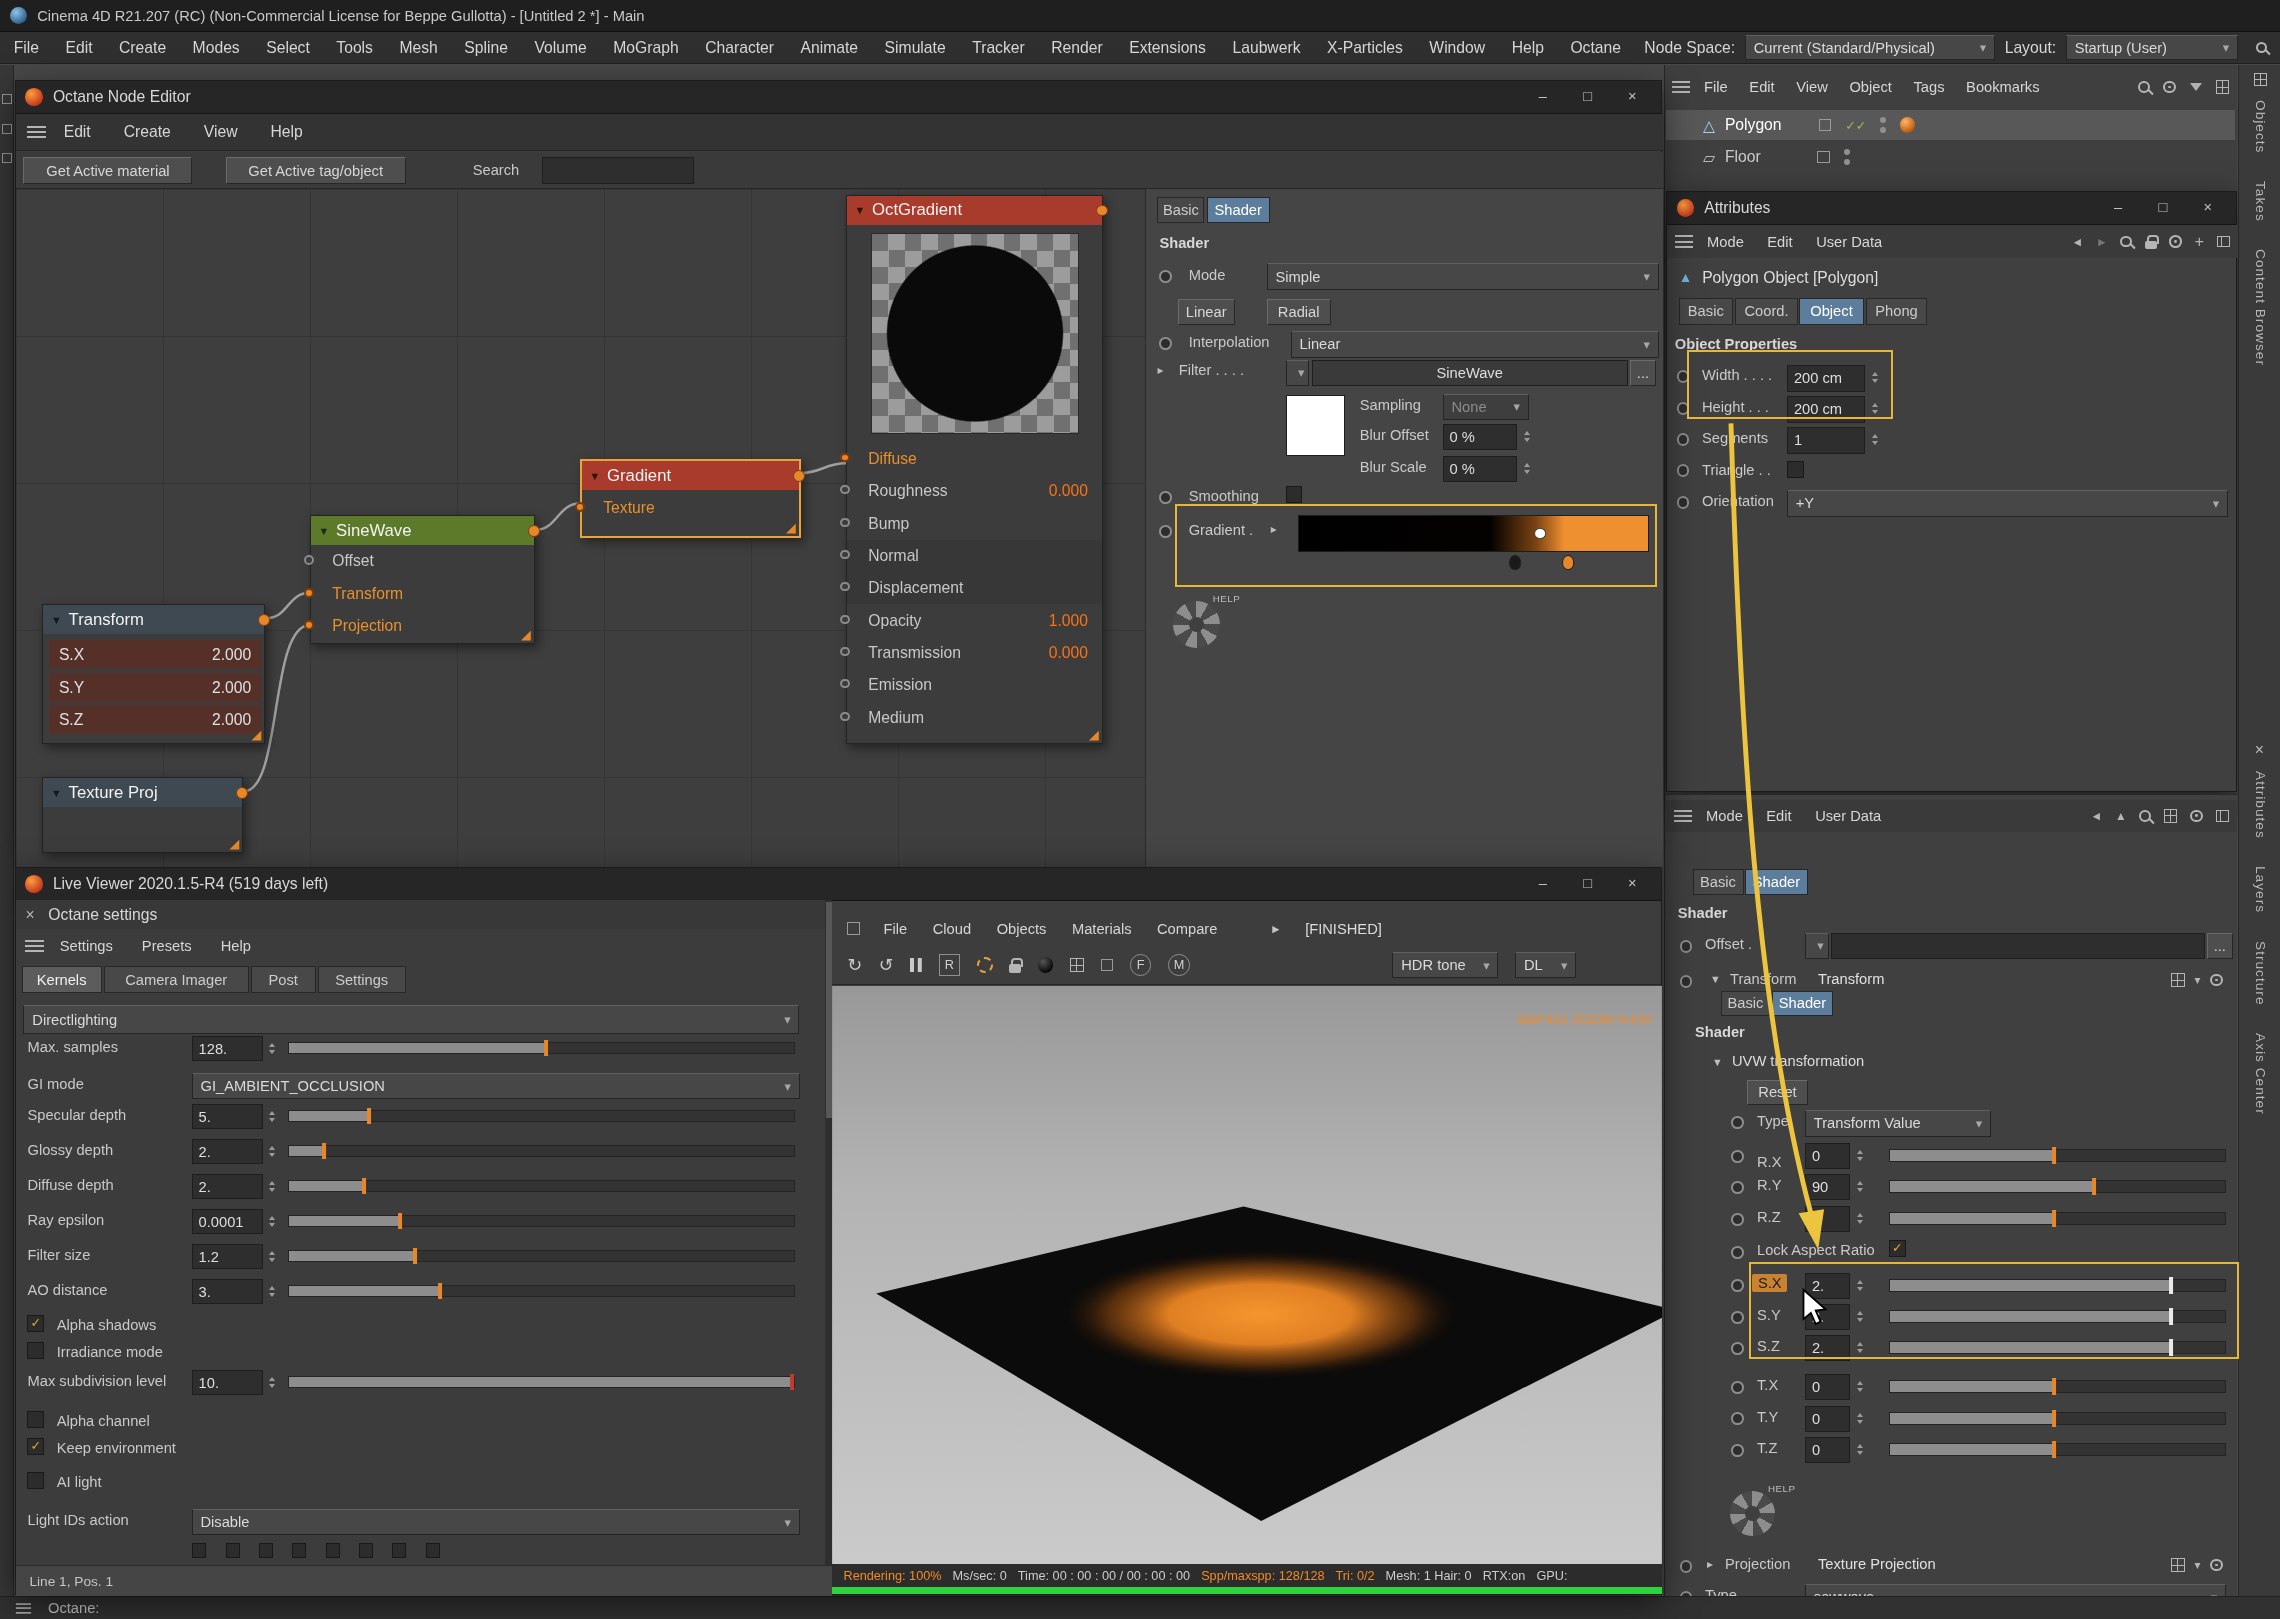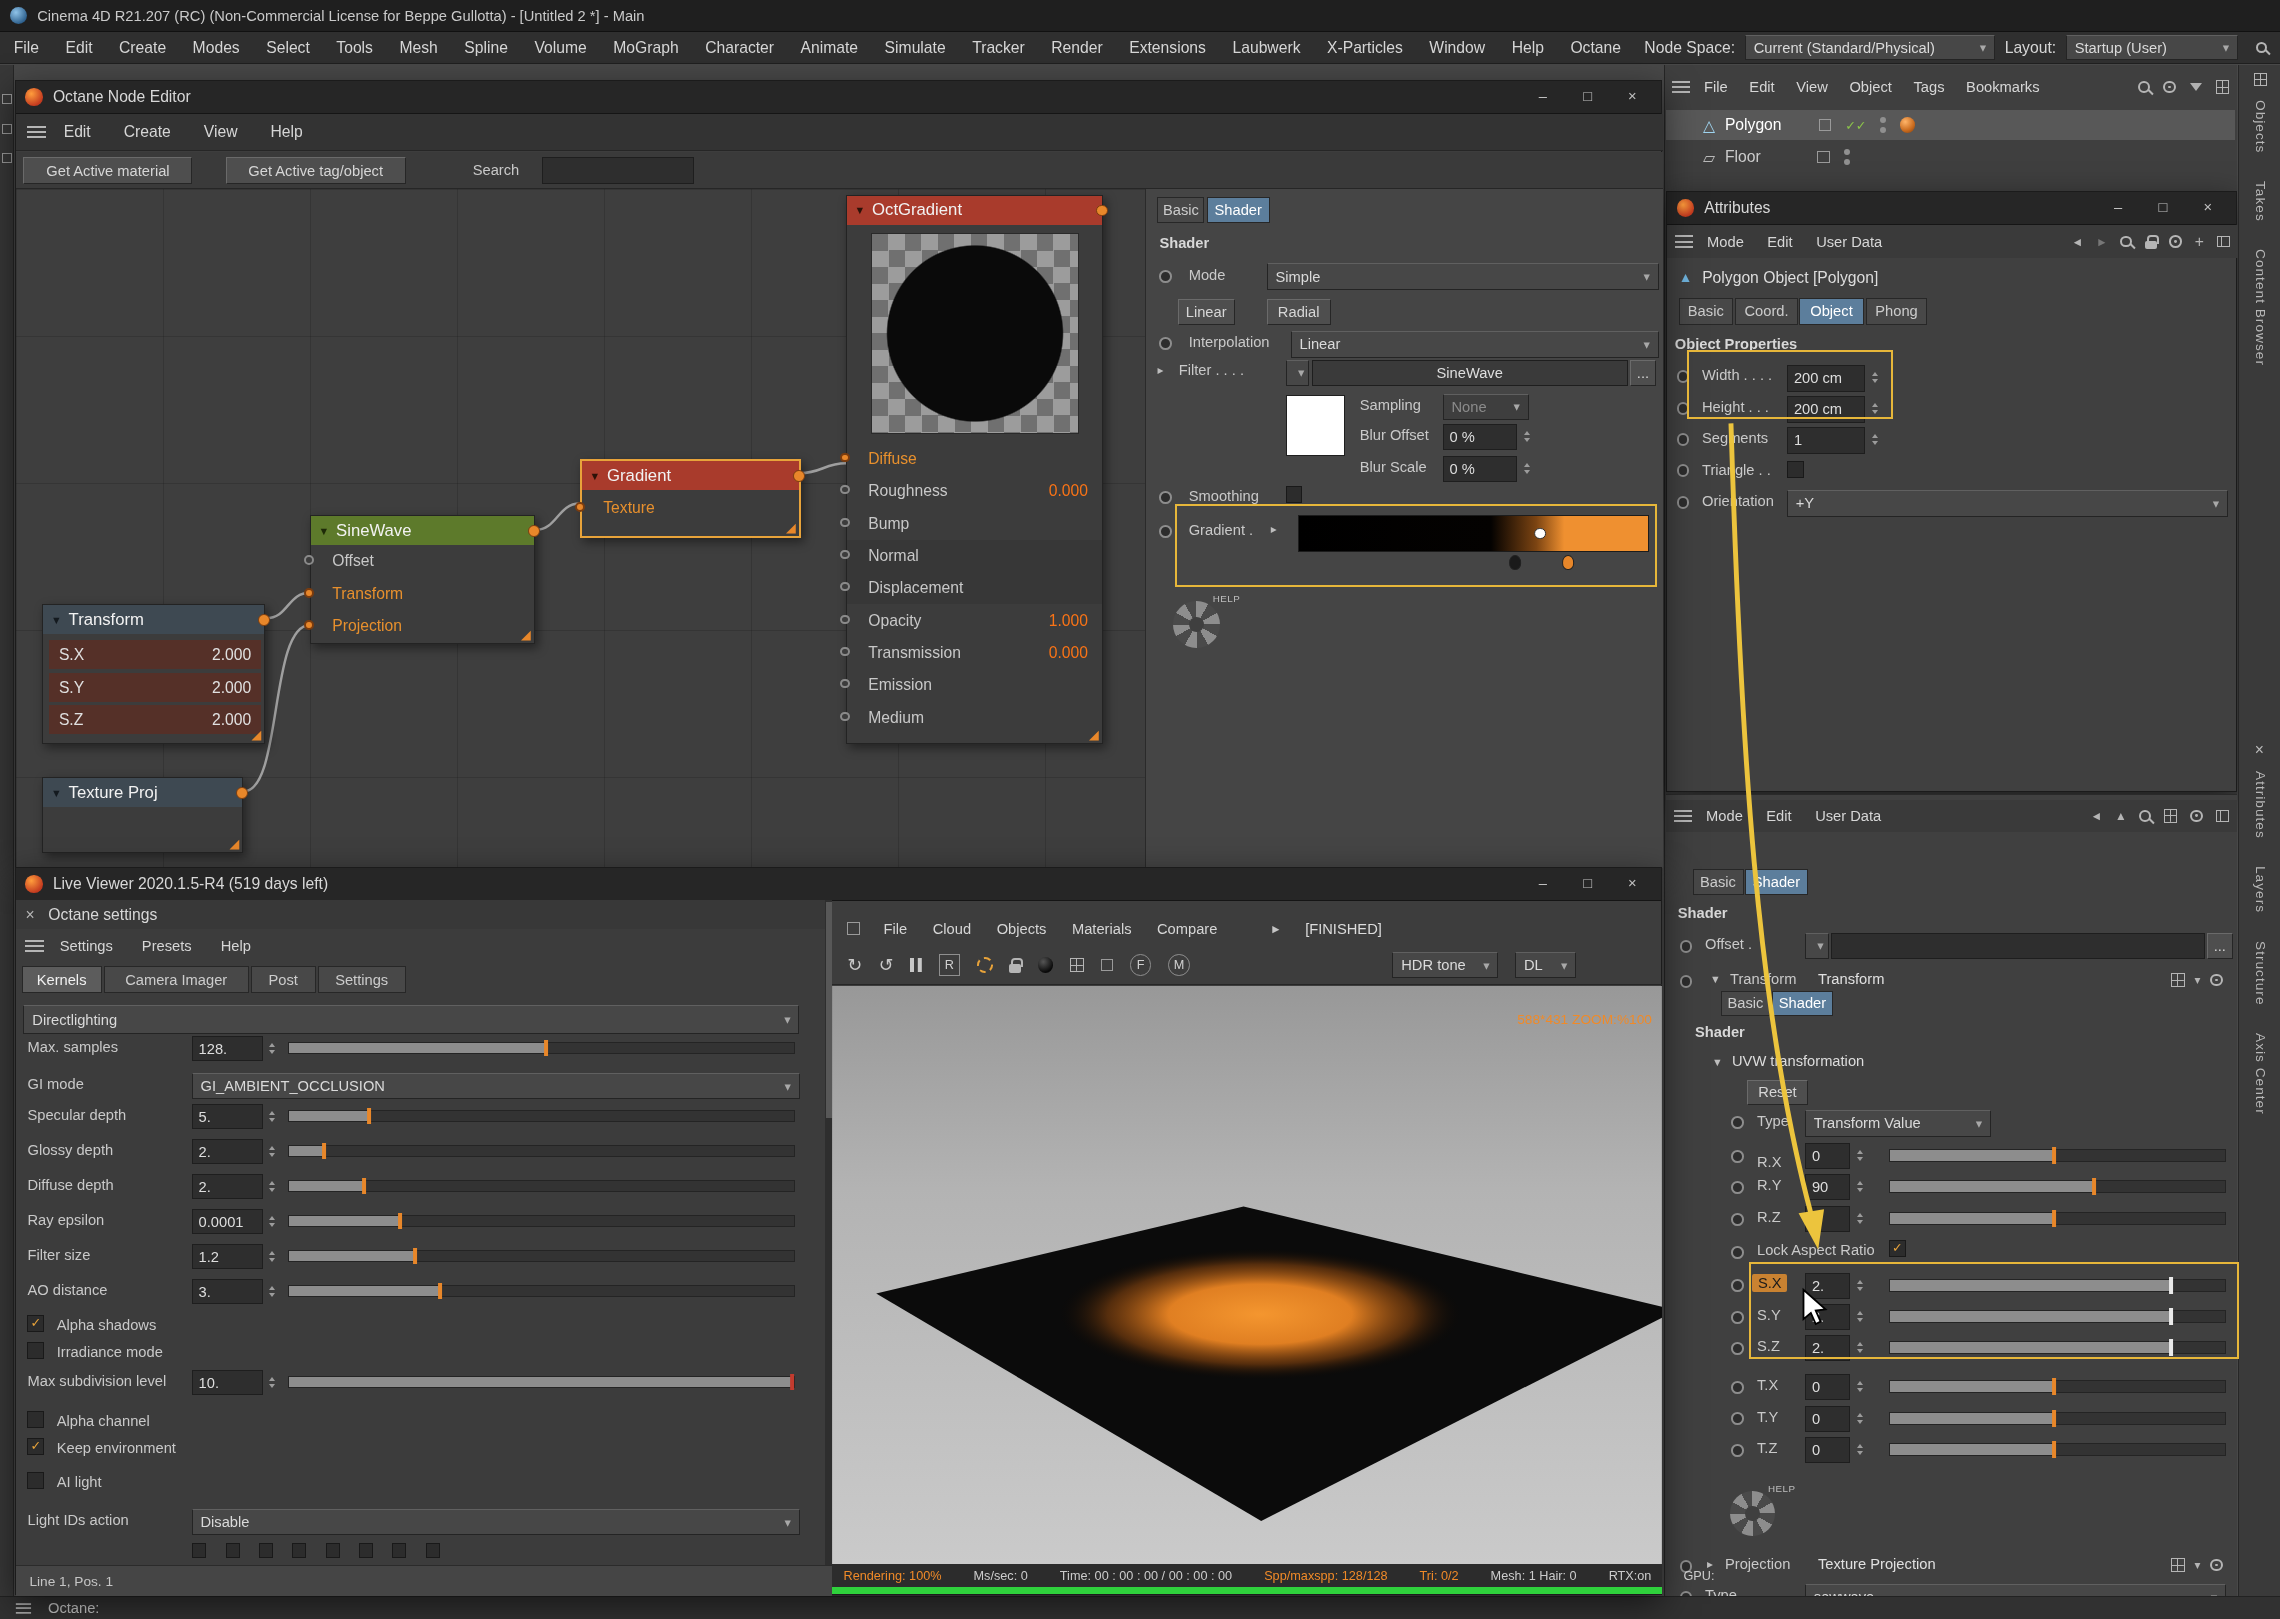--- a/index.html
+++ b/index.html
@@ -75,21 +75,21 @@
 .dots2 i{width:5.9px;height:5.9px;border-radius:50%;background:#909090;}
 .lbl{position:absolute;color:#c9c9c9;font-size:14.7px;white-space:nowrap;}
 .sect{position:absolute;color:#d8d8d8;font-size:14.7px;font-weight:bold;white-space:nowrap;}
 .chip{background:#c98231;color:#1b1b1b;padding:1px 5.9px;border-radius:2px;}
 .letter{width:21.6px;height:21.6px;border:1px solid #8f8f8f;color:#d0d0d0;font-size:12.7px;display:inline-flex;align-items:center;justify-content:center;}
 .orow{position:absolute;left:0;right:0;height:31px;}
 .olabel{position:absolute;left:11.8px;top:5.9px;color:#c9c9c9;font-size:14.7px;white-space:nowrap;}
 .ofield{left:176px;top:2.9px;width:71px;height:25.5px;}
 .ospin{left:248px;top:2.9px;}
 .oslider{left:272px;top:8.8px;width:507px;}
-.statusline{display:flex;gap:32px;align-items:center;font-size:12.7px;white-space:nowrap;}
+.statusline{display:flex;gap:11px;align-items:center;font-size:12.7px;white-space:nowrap;}
 .acc{color:#f08a28;}
 .icorow{display:flex;gap:17.6px;align-items:center;}
 </style>
 </head>
 <body>
 
 <div class="p" style="left:0;top:0;width:2281px;height:32px;background:#1f1f1f;display:flex;align-items:center;gap:9.8px;padding:0 9.8px;border-bottom:1px solid #111;">
   <span class="c4dicon"></span>
   <span class="ttl" style="font-size:14.7px;color:#c9c9c9;">Cinema 4D R21.207 (RC) (Non-Commercial License for Beppe Gullotta) - [Untitled 2 *] - Main</span>
 </div>

